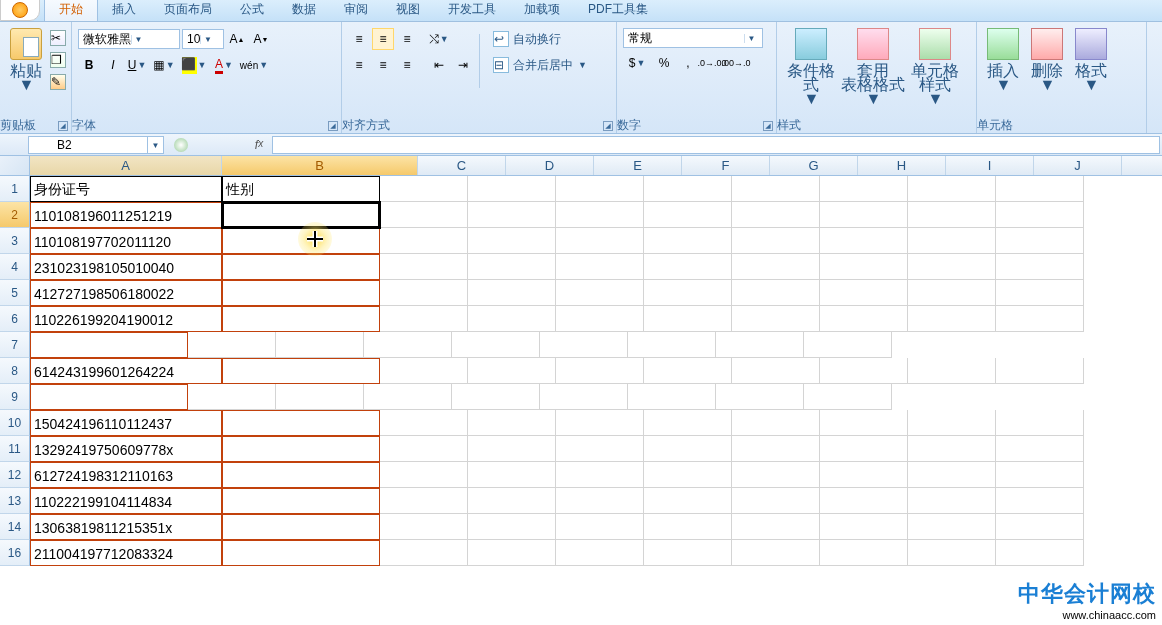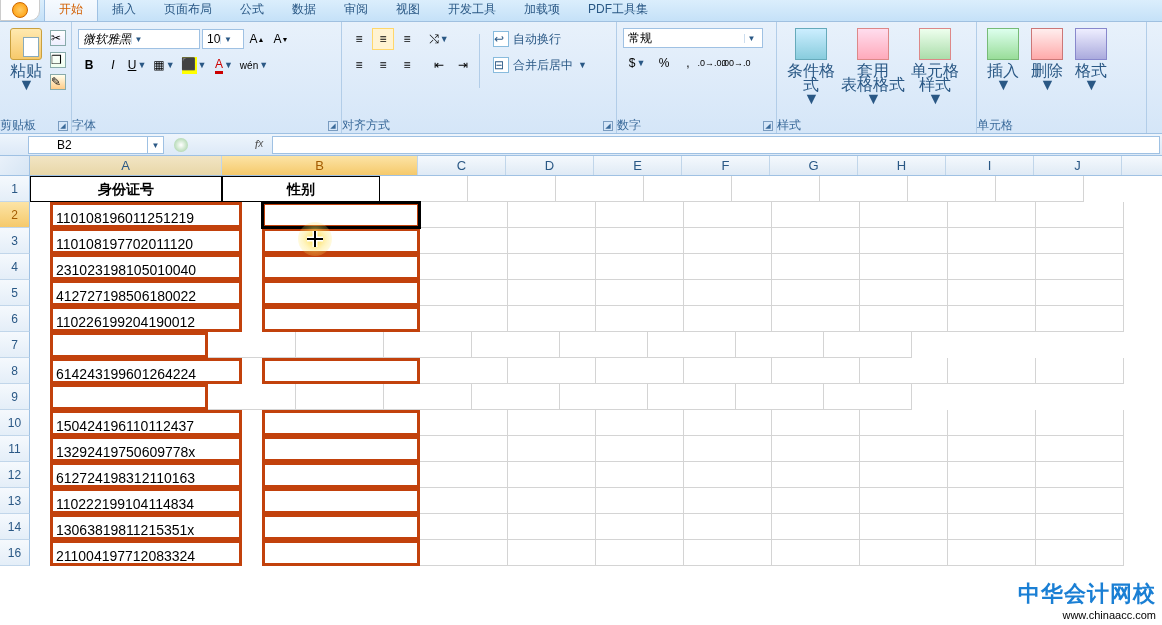--- a/index.html
+++ b/index.html
@@ -21,21 +21,21 @@
   .bigbtn .ico { width: 32px; height: 32px; margin-bottom: 4px; }
   .bigbtn span { font-size: 16px; color: #2a5885; line-height: 14px; text-align: center; }
   .smallico { width: 16px; height: 16px; border: 1px solid #8aa; background: #fff; display:inline-block; vertical-align:middle; }
   .dd { font-size:9px; color:#2a5885; margin-left:1px; }
   
   .clipboard-sub { display:flex; flex-direction:column; gap:6px; padding-top:6px; margin-left:2px; }
   
   .font-block { display:flex; flex-direction:column; gap:4px; padding:4px 2px; }
   .font-row { display:flex; gap:2px; align-items:center; }
   .combo { border:1px solid #9fc1e3; background:#fff; font-size:12px; height:20px; display:flex; align-items:center; padding:0 4px; }
-  .combo.font-name { width:122px;font-style:italic; }
+  .combo.font-name { width:102px; }
   .combo.font-size { width:42px; }
   .ddarrow { width:14px; text-align:center; font-size:8px; color:#2a5885; border-left:1px solid #cde; }
   .ribbon-btn { width:22px; height:22px; border:1px solid transparent; display:flex; align-items:center; justify-content:center; font-size:12px; cursor:pointer; }
   
   .align-block { display:flex; flex-direction:column; gap:4px; padding:4px 2px; }
   .align-row { display:flex; gap:2px; align-items:center; }
   .wide-btn { height:22px; border:1px solid transparent; display:flex; align-items:center; padding:0 4px; gap:4px; font-size:12px; color:#2a5885; cursor:pointer; }
   .sep-v { width:4px; height:54px; border-left:1px solid #b2cde8; margin:10px 3px 0 3px; }
   
   .namebox-row { height:22px; background:linear-gradient(#eef5fc,#dce9f7); display:flex; align-items:center; border-bottom:1px solid #9fc1e3; font-size:12px; }
@@ -53,22 +53,22 @@
   .colA { width:192px; } .colB { width:196px; } .colOther { width:88px; }
   
   .rows { }
   .row { display:flex; height:26px; }
   .rowh { width:30px; border-right:1px solid #9fc1e3; border-bottom:1px solid #c1d6ea; background:linear-gradient(#f5f9fd,#e4eef8); text-align:center; font-family:Arial; font-size:12px; color:#2a5885; line-height:26px; }
   .rowh.sel { background:linear-gradient(#fce4a6,#f5c96b); color:#a35b00; }
   .cell { border-right:1px solid #d4d4d4; border-bottom:1px solid #d4d4d4; font-size:14px; font-family:Arial; padding:0 3px; line-height:26px; overflow:hidden; white-space:nowrap; background:#fff; }
   .cell.cA { width:192px; }
   .cell.cB { width:158px; }
   .cell.cO { width:88px; }
-  .cell.hdr { font-weight:bold; text-align:center; font-family:"Microsoft YaHei"; border:1px solid #000; }
-  .cell.bordered { border:3px solid #c2410c;margin-left:20px; }
+  .cell.hdr { font-weight:normal; text-align:left; font-family:"Microsoft YaHei"; border:1px solid #000; }
+  .cell.bordered { border:1px solid #c2410c; }
   .cell.selected { outline:3px solid #000; outline-offset:-2px; background:#fff; position:relative; }
   
   .cursor-plus { position:absolute; left:305px; top:229px; width:20px; height:20px; z-index:50; display:flex; align-items:center; justify-content:center; }
   .cursor-plus svg { filter:drop-shadow(0 0 3px rgba(255,220,80,.9)); }
   .cursor-glow { position:absolute; left:298px; top:222px; width:34px; height:34px; border-radius:50%; background:radial-gradient(rgba(255,230,100,.7),rgba(255,230,100,0)); z-index:49; }
   
   .watermark { position:absolute; right:6px; bottom:4px; text-align:right; z-index:60; }
   .wm1 { color:#1a7fd4; font-weight:bold; font-size:22px; font-family:"Microsoft YaHei"; letter-spacing:1px; }
   .wm2 { color:#000000; font-size:11px; font-family:Arial; }
   

